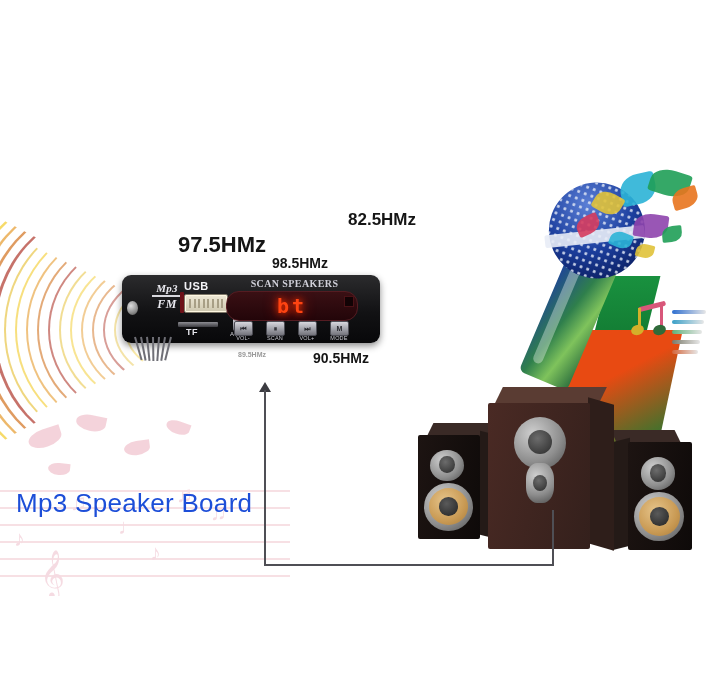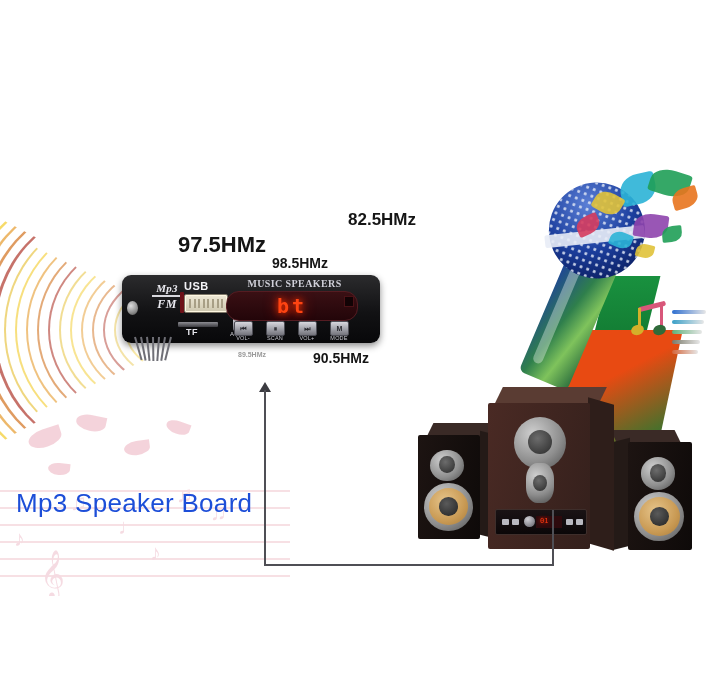--- a/index.html
+++ b/index.html
@@ -245,30 +245,20 @@
           </div>
         </div>
         <div style="position: absolute; left: 488px; top: 357px; width: 130px; height: 166px;">
           <div style="position: absolute; left: 10px; top: 0px; width: 104px; height: 20px; background: rgb(90, 60, 51); transform: skewX(-26deg);"></div>
           <div style="position: absolute; left: 100px; top: 14px; width: 26px; height: 146px; background: rgb(46, 30, 26); transform: skewY(16deg);"></div>
           <div style="position: absolute; left: 0px; top: 16px; width: 102px; height: 146px; background: linear-gradient(105deg, rgb(74, 42, 36), rgb(52, 32, 28)); border-radius: 2px;">
             <div class="drv" style="left: 26px; top: 14px; width: 52px; height: 52px;"></div>
             <div class="drvIn" style="left: 40px; top: 27px; width: 24px; height: 24px;"></div>
             <div class="drv" style="left: 38px; top: 60px; width: 28px; height: 40px; border-radius: 40%;"></div>
             <div class="drvIn" style="left: 45px; top: 72px; width: 14px; height: 16px;"></div>
-            <div class="subPanel" style="left: 7px; top: 106px; width: 90px; height: 24px;">
-              <div class="sLcd" style="left: 40px; top: 6px; width: 26px; height: 12px;">
-                <span>01</span>
-              </div>
-              <div class="sBtn" style="left: 6px;"></div>
-              <div class="sBtn" style="left: 16px;"></div>
-              <div class="sBtn" style="left: 70px;"></div>
-              <div class="sBtn" style="left: 80px;"></div>
-              <div class="sKnob" style="left: 28px; top: 6px; width: 11px; height: 11px;"></div>
-            </div>
           </div>
         </div>
       </div>
 
     <div class="conn">
       <div class="ahead"></div>
       <div class="vline"></div>
       <div class="hline"></div>
       <div class="vline2"></div>
     </div>
@@ -303,21 +293,21 @@
           <div class="pin" style="left: 31.6px;"></div>
           <div class="pin" style="left: 36.2px;"></div>
         </div>
 
       <div class="tfSlot"></div>
       <div class="tfLbl">TF</div>
 
       <div class="auxJack"></div>
       <div class="auxLbl">AUX</div>
 
-      <div class="msTitle">MUSIC SPEAKERS</div>
+      <div class="msTitle">SCAN SPEAKERS</div>
       <div class="lcd">
         <div class="seg">bt</div>
         <div class="ir"></div>
       </div>
 
       <div class="btnRow" id="btnRow">
           <div class="btn" style="left: 0px;">⏮</div>
           <div class="btnLbl" style="left: -5px;">VOL-</div>
           <div class="btn" style="left: 32px;">⏸</div>
           <div class="btnLbl" style="left: 27px;">SCAN</div>

